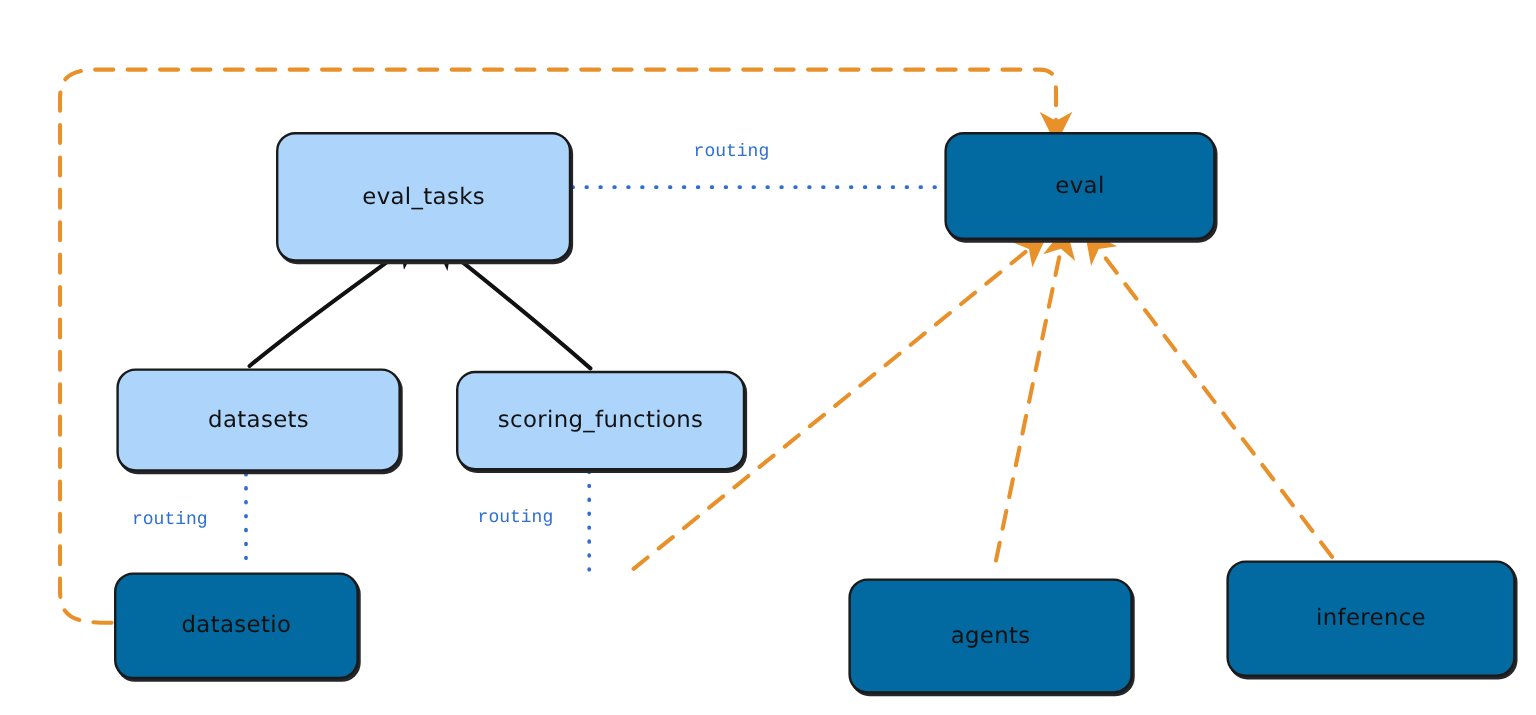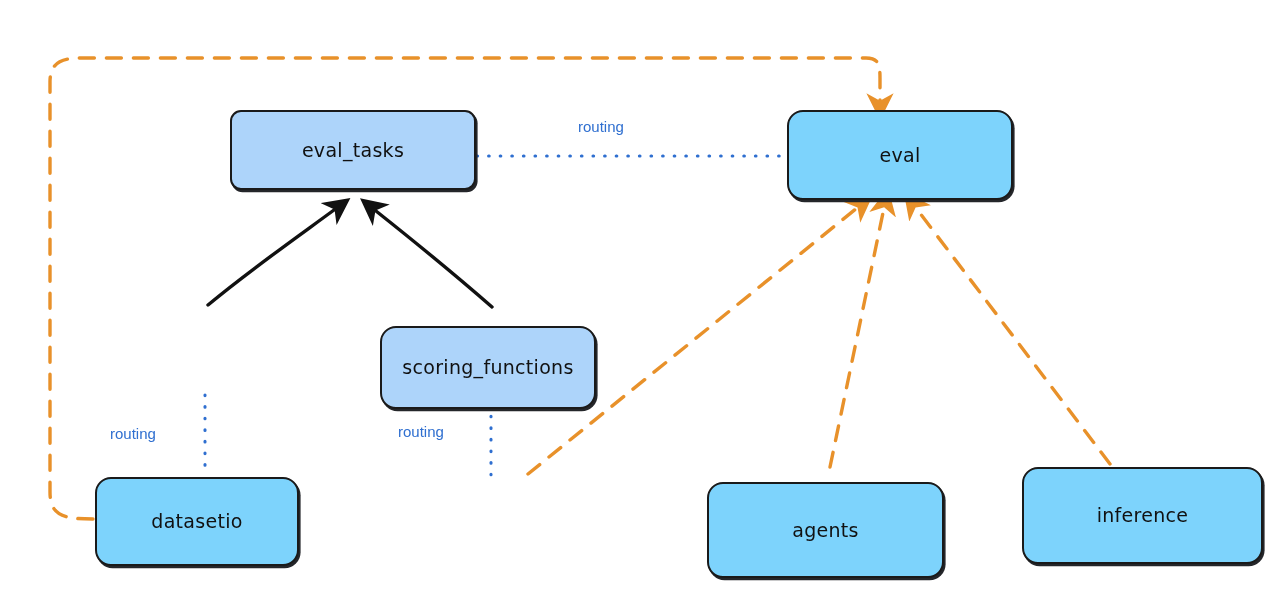--- a/index.html
+++ b/index.html
@@ -40,30 +40,30 @@
     font-family: "DejaVu Sans", sans-serif;
     font-size: 19px;
     color: #111111;
     letter-spacing: 0.3px;
     user-select: none;
   }
   .node.blue {
     background: #ADD4FA;
   }
   .node.green {
-    background: #7dd3fc;
+    background: #0369a1;
   }
   .node-label {
     pointer-events: none;
     text-align: center;
     line-height: 1.1;
   }
   .edge-label {
     position: absolute;
-    font-family: Liberation Sans, sans-serif;
+    font-family: Liberation Mono, monospace;
     font-size: 15px;
     color: #2f6fd0;
     white-space: nowrap;
     user-select: none;
   }
 </style>
 </head>
 <body>
 
 <div id="canvas">
@@ -102,30 +102,33 @@
       <path d="M528,474 L857,208" fill="none" stroke="#e8912a" stroke-width="3.4" stroke-linecap="round" stroke-dasharray="15 12" marker-end="url(#arrow-orange)"></path>
     </g>
     <g>
       <path d="M830,467 L884,208" fill="none" stroke="#e8912a" stroke-width="3.4" stroke-linecap="round" stroke-dasharray="15 12" marker-end="url(#arrow-orange)"></path>
     </g>
     <g>
       <path d="M1110,464 L916,208" fill="none" stroke="#e8912a" stroke-width="3.4" stroke-linecap="round" stroke-dasharray="15 12" marker-end="url(#arrow-orange)"></path>
     </g>
   </svg>
 
-  <div class="node blue" style="left:230px; top:110px; width:246px; height:80px;border-radius:11px;">
+  <div class="node blue" style="left:230px; top:110px; width:246px; height:108px;">
     <span class="node-label">eval_tasks</span>
   </div>
 
   <div class="node green" style="left:787px; top:110px; width:226px; height:90px;">
     <span class="node-label">eval</span>
   </div>
 
+  <div class="node blue" style="left:97px; top:307px; width:237px; height:86px;">
+    <span class="node-label">datasets</span>
+  </div>
 
-  <div class="node blue" style="left:380px; top:326px; width:216px; height:83px;">
+  <div class="node blue" style="left:380px; top:309px; width:241px; height:83px;">
     <span class="node-label">scoring_functions</span>
   </div>
 
   <div class="node green" style="left:95px; top:477px; width:204px; height:89px;">
     <span class="node-label">datasetio</span>
   </div>
 
 
   <div class="node green" style="left:707px; top:482px; width:237px; height:96px;">
     <span class="node-label">agents</span>

